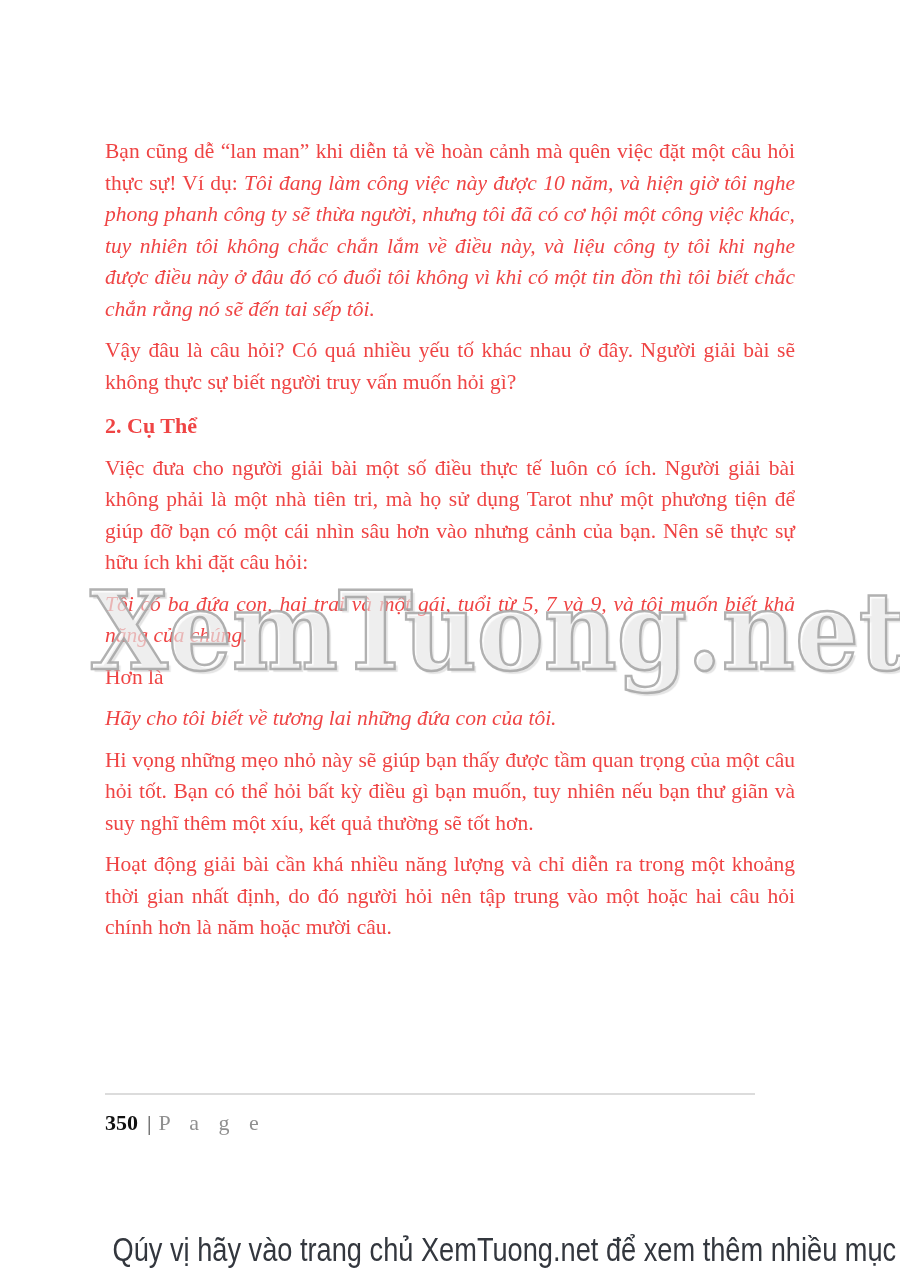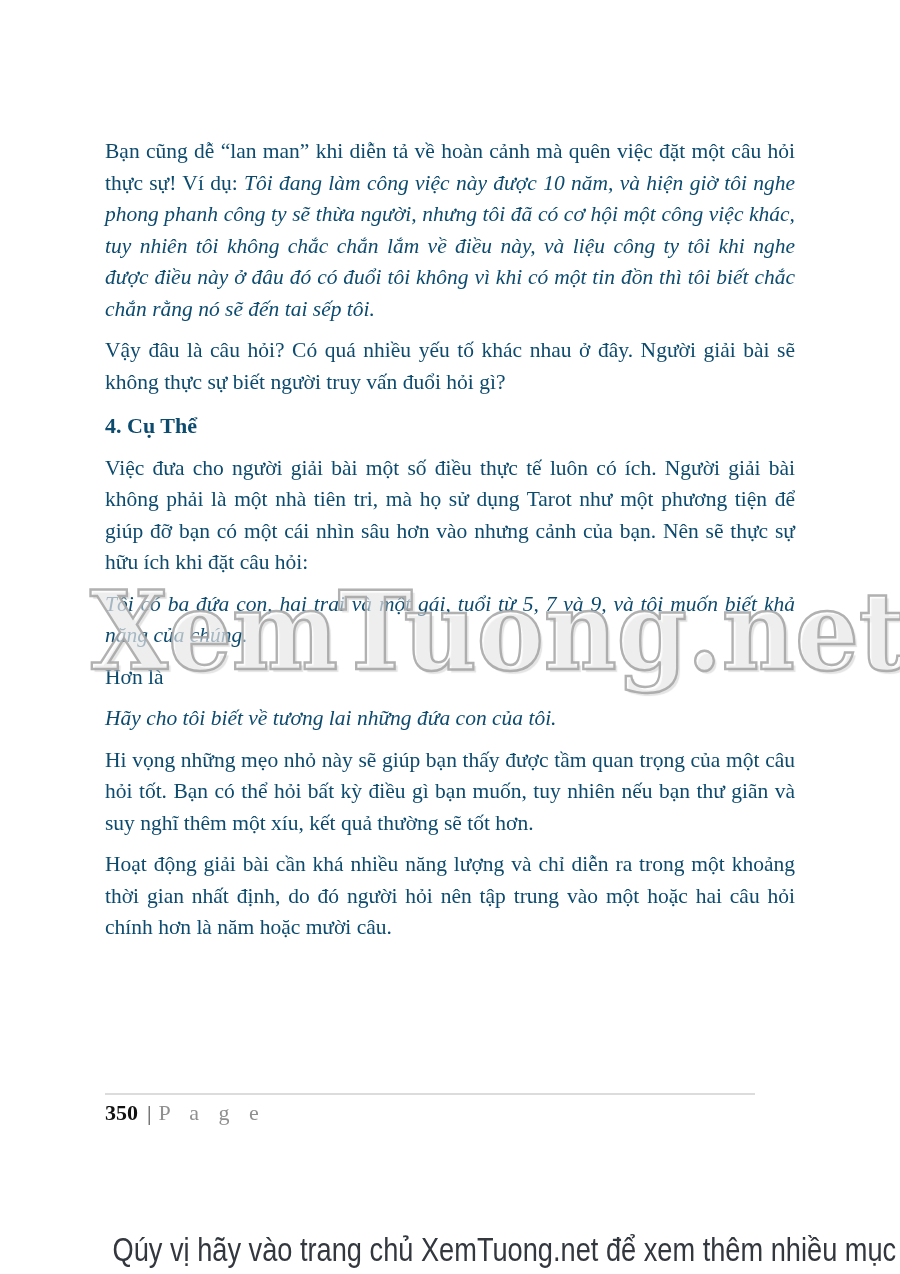--- a/index.html
+++ b/index.html
@@ -15,21 +15,21 @@
     position: absolute;
     inset: 0;
     background: #ffffff;
   }
   .content {
     position: absolute;
     left: 105px;
     top: 136px;
     width: 690px;
     z-index: 1;
-    color: #0c4a6e;
+    color: #ef4444;
   }
   .content p {
     font-size: 21.5px;
     line-height: 31.5px;
     text-align: justify;
     margin: 0 0 10px 0;
   }
   .content p.no-justify { text-align: left; }
   .content h2 {
     font-size: 22px;
@@ -60,21 +60,21 @@
     pointer-events: none;
   }
 
   
   .page-footer {
     position: absolute;
     left: 105px;
     top: 1093px;
     width: 650px;
     border-top: 2px solid #dcdcdc;
-    padding-top: 5px;
+    padding-top: 15px;
     z-index: 1;
     font-size: 22px;
     line-height: 26px;
     white-space: nowrap;
   }
   .page-number { font-weight: bold; color: #111111; }
   .footer-sep { color: #4a4a4a; margin: 0 7px 0 9px; font-weight: normal; }
   .page-word { color: #909090; letter-spacing: 7px; }
 
   
@@ -100,23 +100,23 @@
 </style>
 </head>
 <body>
 
 <div class="page">
 
   <div class="content">
 
     <p><span>Bạn cũng dễ “lan man” khi diễn tả về hoàn cảnh mà quên việc đặt một câu hỏi thực sự! Ví dụ: </span><span class="italic">Tôi đang làm công việc này được 10 năm, và hiện giờ tôi nghe phong phanh công ty sẽ thừa người, nhưng tôi đã có cơ hội một công việc khác, tuy nhiên tôi không chắc chắn lắm về điều này, và liệu công ty tôi khi nghe được điều này ở đâu đó có đuổi tôi không vì khi có một tin đồn thì tôi biết chắc chắn rằng nó sẽ đến tai sếp tôi.</span></p>
 
-    <p>Vậy đâu là câu hỏi? Có quá nhiều yếu tố khác nhau ở đây. Người giải bài sẽ không thực sự biết người truy vấn đuổi hỏi gì?</p>
+    <p>Vậy đâu là câu hỏi? Có quá nhiều yếu tố khác nhau ở đây. Người giải bài sẽ không thực sự biết người truy vấn muốn hỏi gì?</p>
 
-    <h2>4. Cụ Thể</h2>
+    <h2>2. Cụ Thể</h2>
 
     <p>Việc đưa cho người giải bài một số điều thực tế luôn có ích. Người giải bài không phải là một nhà tiên tri, mà họ sử dụng Tarot như một phương tiện để giúp đỡ bạn có một cái nhìn sâu hơn vào nhưng cảnh của bạn. Nên sẽ thực sự hữu ích khi đặt câu hỏi:</p>
 
     <p class="example">Tôi có ba đứa con, hai trai và một gái, tuổi từ 5, 7 và 9, và tôi muốn biết khả năng của chúng.</p>
 
     <p class="no-justify">Hơn là</p>
 
     <p class="example no-justify">Hãy cho tôi biết về tương lai những đứa con của tôi.</p>
 
 

